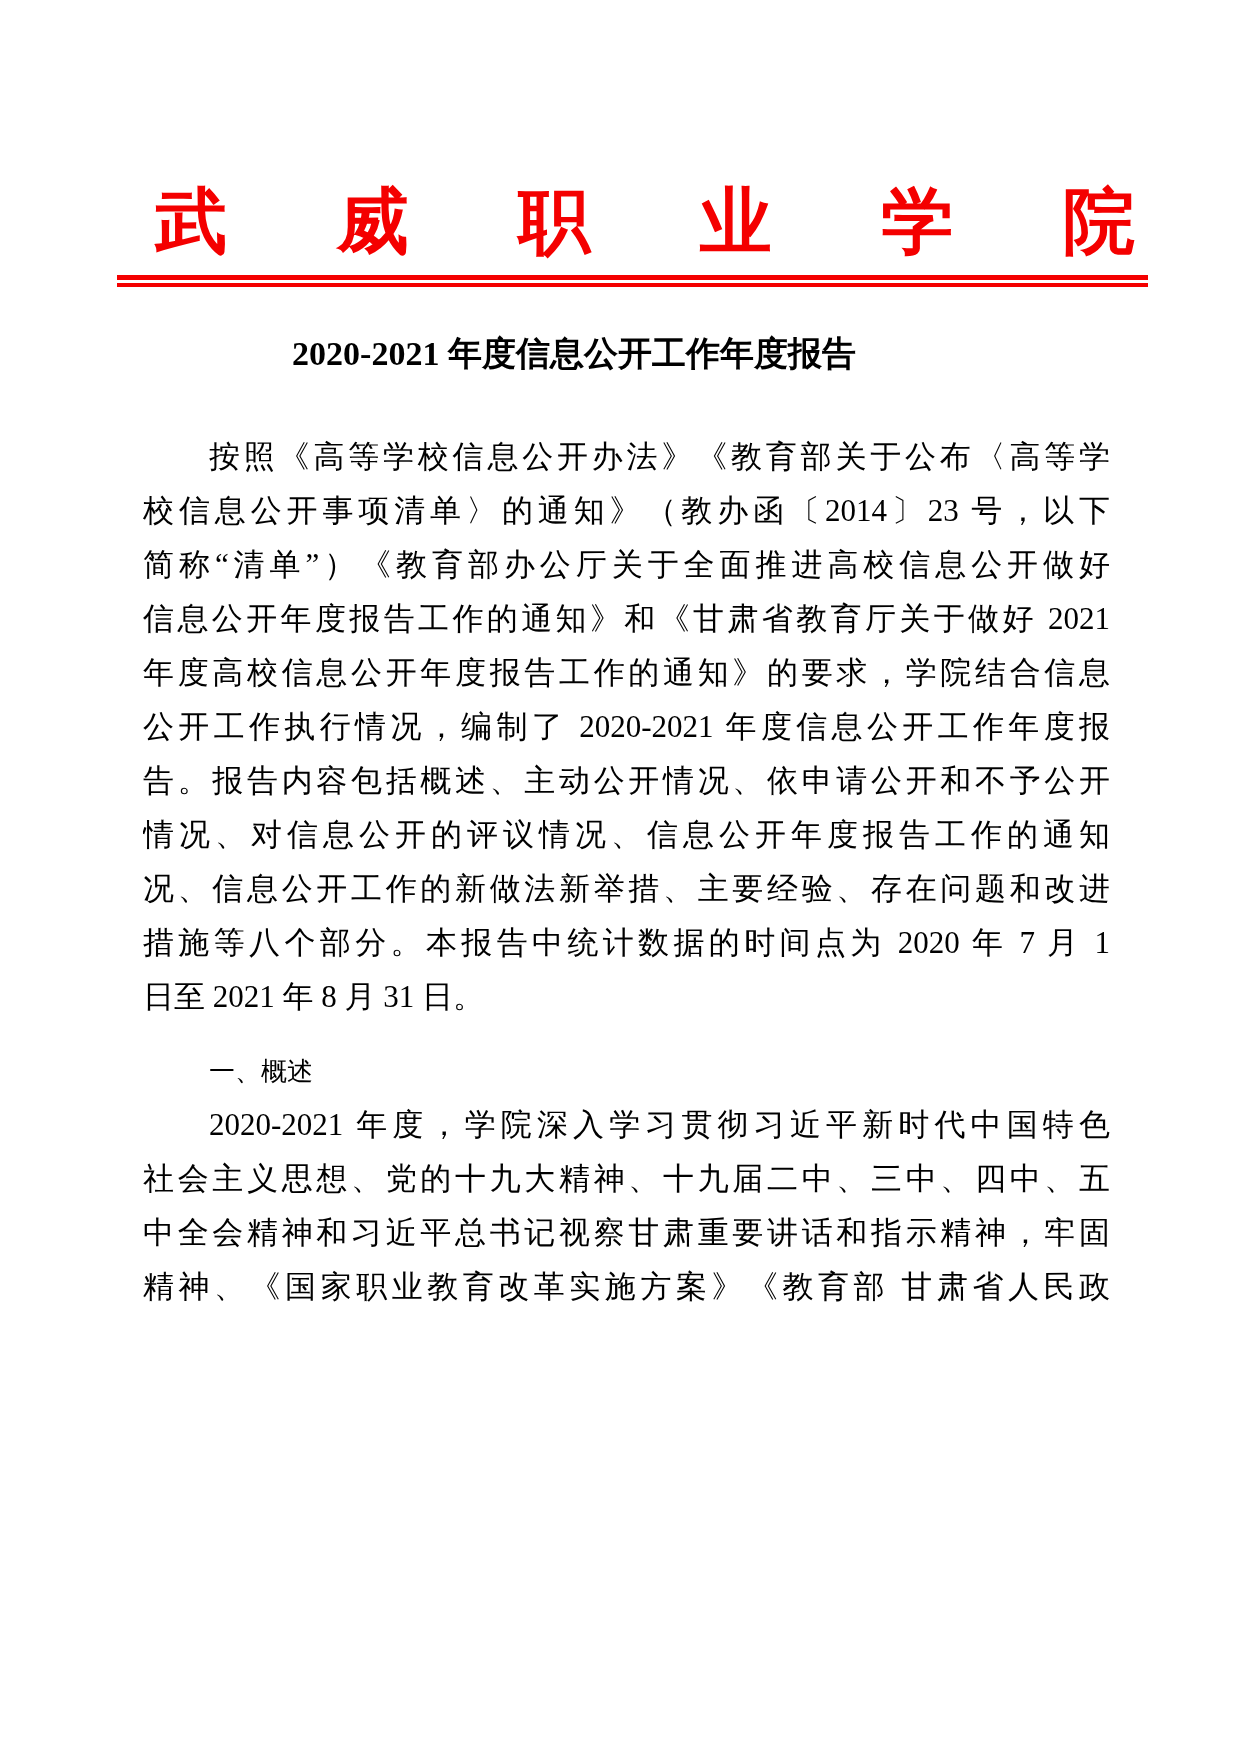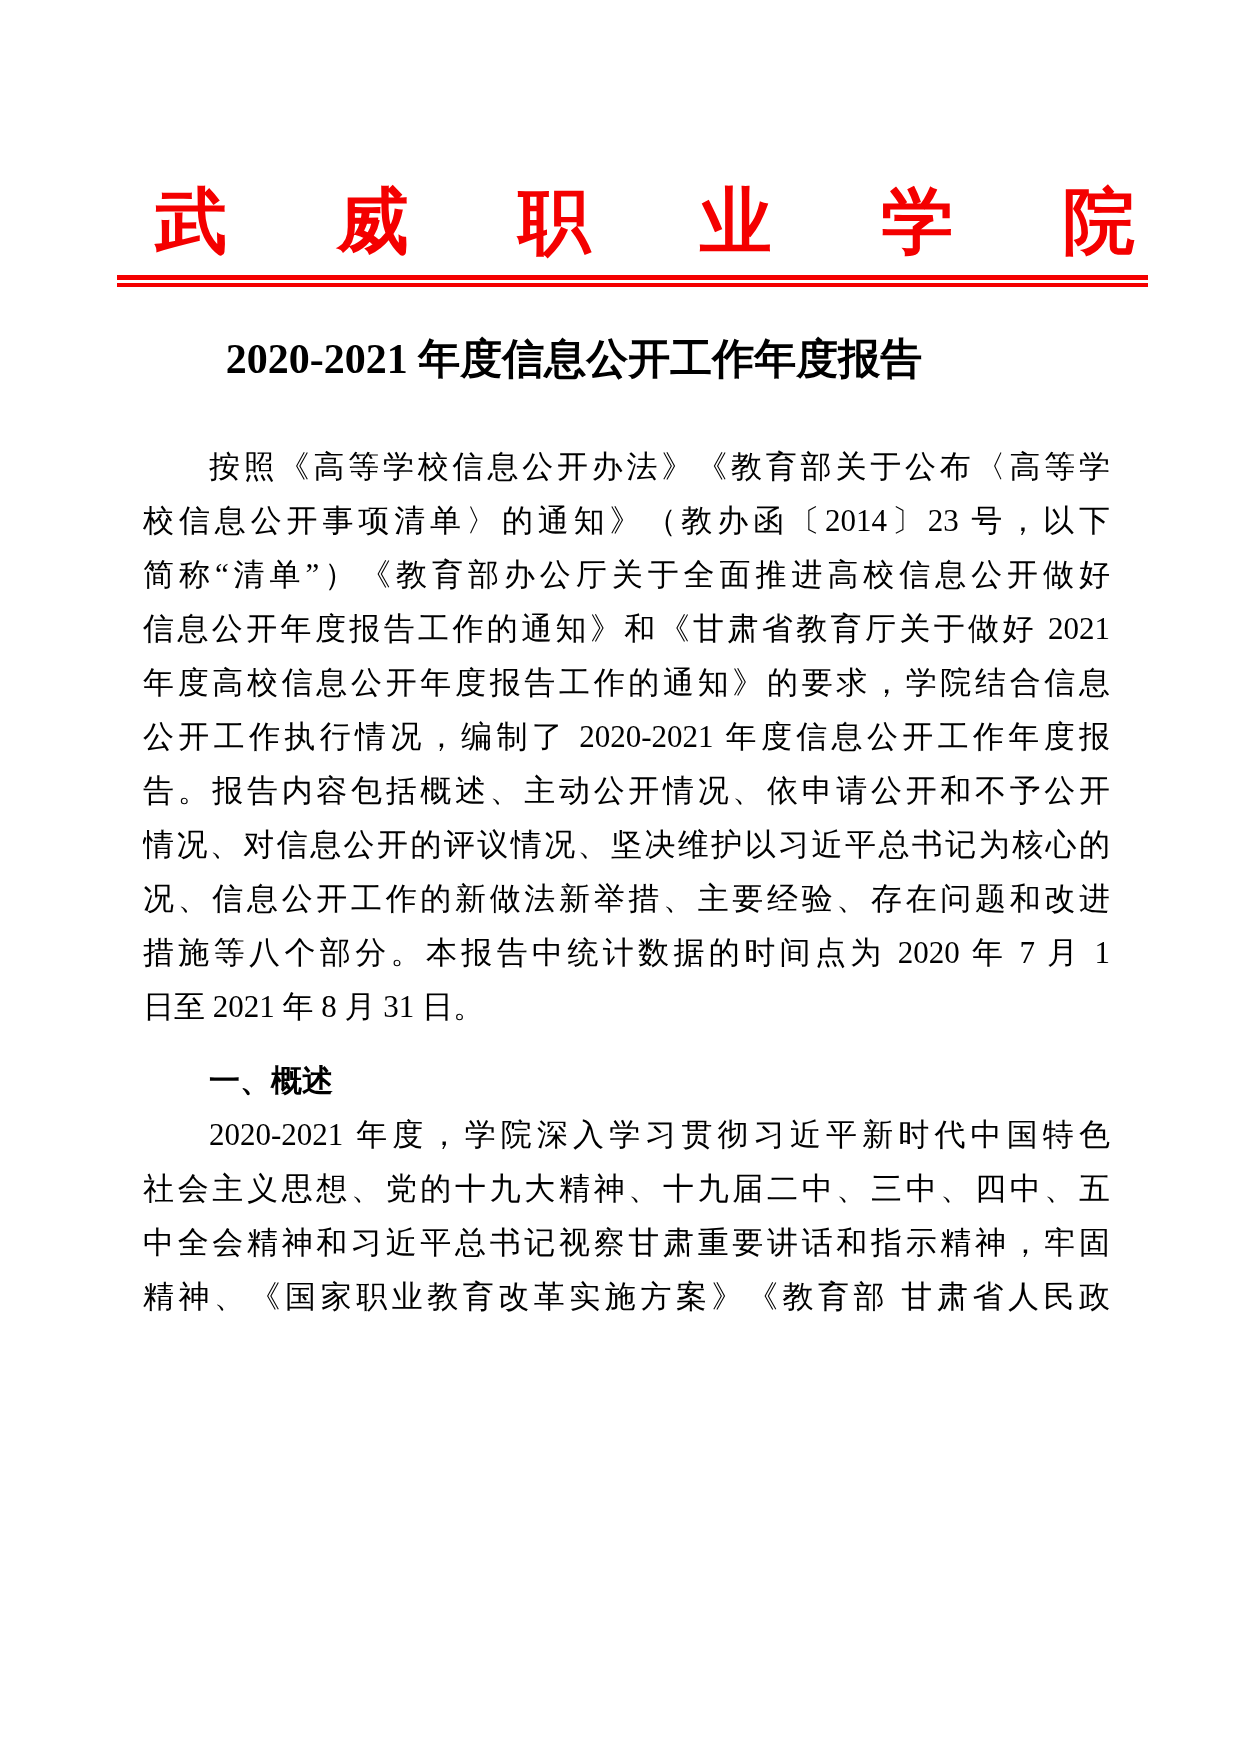--- a/index.html
+++ b/index.html
@@ -31,21 +31,21 @@
     height: 3px;                       
     border-top: 5px solid var(--accent, #f40000);
     border-bottom: 4px solid var(--accent, #f40000);
   }
 
   
   .doc-title {
     margin-top: 46px;
     padding-right: 92px;               
     text-align: center;
-    font-size: 42px;
+    font-size: 34px;
     font-weight: bold;
     line-height: 1.25;
     white-space: nowrap;
   }
 
   
   .report-body {
     margin: 54px 130px 0 143px;        
   }
   .line {
@@ -57,22 +57,22 @@
     overflow: hidden;
   }
   .line.indent { text-indent: 66px; }
   .line.end    { text-align-last: left; }
 
   .section-heading {
     height: 54px;
     line-height: 54px;
     margin-top: 20px;
     text-indent: 66px;
-    font-size: 31px;
-    font-weight: bold;
+    font-size: 26px;
+    font-weight: normal;
     font-family: "Liberation Sans", "DejaVu Sans", sans-serif;
   }
 </style>
 </head>
 <body>
 
 <div class="page">
 
   <div class="letterhead-name">
     <span class="char">武</span>
@@ -89,21 +89,21 @@
 
   <div class="report-body">
 
     <div class="line indent">按照《高等学校信息公开办法》《教育部关于公布〈高等学</div>
     <div class="line">校信息公开事项清单〉的通知》（教办函〔2014〕23 号，以下</div>
     <div class="line">简称“清单”）《教育部办公厅关于全面推进高校信息公开做好</div>
     <div class="line">信息公开年度报告工作的通知》和《甘肃省教育厅关于做好 2021</div>
     <div class="line">年度高校信息公开年度报告工作的通知》的要求，学院结合信息</div>
     <div class="line">公开工作执行情况，编制了 2020-2021 年度信息公开工作年度报</div>
     <div class="line">告。报告内容包括概述、主动公开情况、依申请公开和不予公开</div>
-    <div class="line">情况、对信息公开的评议情况、坚决维护以习近平总书记为核心的</div>
+    <div class="line">情况、对信息公开的评议情况、信息公开年度报告工作的通知</div>
     <div class="line">况、信息公开工作的新做法新举措、主要经验、存在问题和改进</div>
     <div class="line">措施等八个部分。本报告中统计数据的时间点为 2020 年 7 月 1</div>
     <div class="line end">日至 2021 年 8 月 31 日。</div>
 
     <div class="section-heading">一、概述</div>
 
     <div class="line indent">2020-2021 年度，学院深入学习贯彻习近平新时代中国特色</div>
     <div class="line">社会主义思想、党的十九大精神、十九届二中、三中、四中、五</div>
     <div class="line">中全会精神和习近平总书记视察甘肃重要讲话和指示精神，牢固</div>
     <div class="line">精神、《国家职业教育改革实施方案》《教育部 甘肃省人民政</div>

